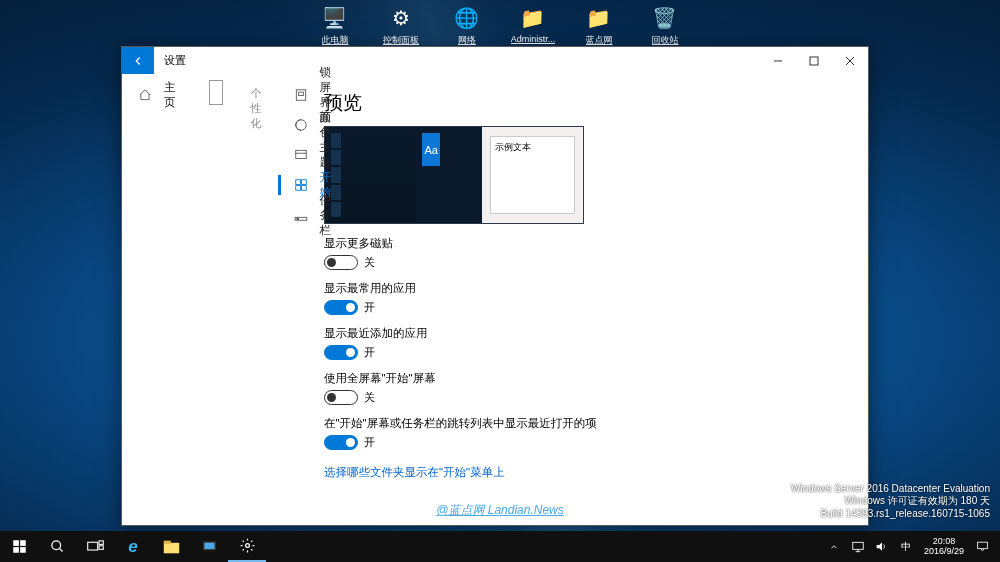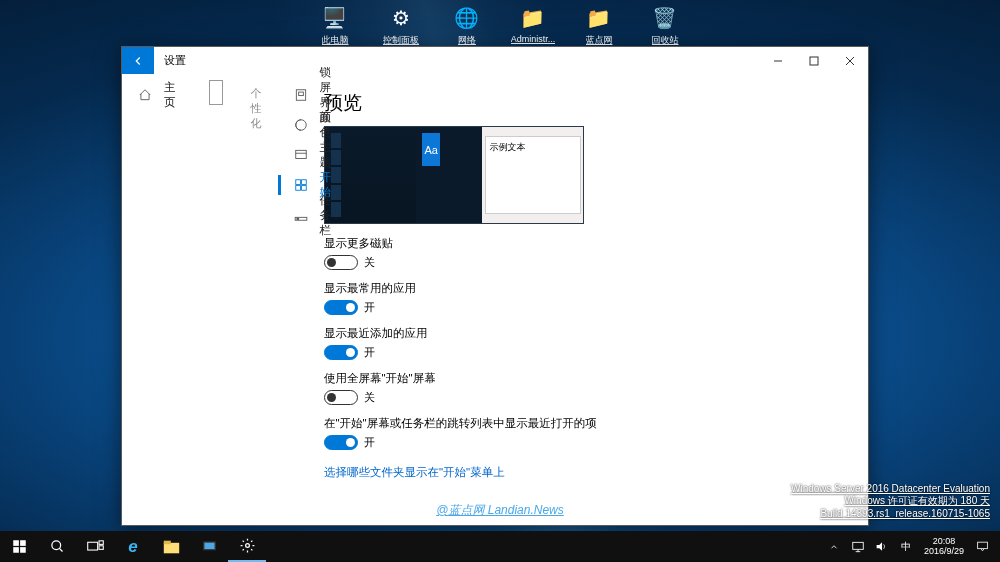--- a/index.html
+++ b/index.html
@@ -56,35 +56,35 @@
   .content{ flex:1; overflow:auto; padding:16px 22px 10px 22px; }
   .page-heading{font-size:19px; font-weight:400; color:#000; margin-bottom:10px;}
   .preview-img{ width:260px; height:98px; background:#0a1a2a; border:1px solid #2a3a4a; display:flex; overflow:hidden; margin-bottom:12px;}
   .pv-left{ width:100px; background:linear-gradient(#0a1a2a,#081522); display:flex; padding:6px; gap:2px;}
   .pv-col{width:10px; display:flex;flex-direction:column;gap:2px;}
   .pv-col div{flex:1;background:#14324d;}
   .pv-tiles{flex:1; display:grid; grid-template-columns:repeat(4,1fr); grid-template-rows:repeat(4,1fr); gap:18px; padding:6px;}
   .pv-tiles div{background:#0c77d6;}
   .pv-aa{grid-column:1/3;grid-row:1/3;display:flex;align-items:center;justify-content:center;color:#fff;font-size:11px;}
   .pv-right{width:112px;background:#f3efef;display:flex;align-items:center;justify-content:center;}
-  .pv-window{background:#fff;width:96px;height:78px;border:1px solid #ccc;padding:4px;font-size:9px;}
+  .pv-window{background:#fff;width:85px;height:78px;border:1px solid #ccc;padding:4px;font-size:9px;}
 
   .setting-block{margin-bottom:11px;}
   .setting-label{font-size:11.5px;color:#000;margin-bottom:4px;}
   .toggle{width:34px;height:15px;border-radius:8px;position:relative;display:inline-block;vertical-align:middle;cursor:pointer;}
   .toggle.off{background:#fff;border:1.5px solid #333;}
   .toggle.off .knob{position:absolute;width:9px;height:9px;border-radius:50%;background:#333;top:1.5px;left:2px;}
   .toggle.on{background:#0078d7;border:1.5px solid #0078d7;}
   .toggle.on .knob{position:absolute;width:9px;height:9px;border-radius:50%;background:#fff;top:1.5px;right:2px;}
   .toggle-text{display:inline-block;vertical-align:middle;margin-left:6px;font-size:11px;}
   .link{color:#0066cc;font-size:11.5px;cursor:pointer;margin-top:4px;display:inline-block;}
 
   
   .watermark{position:absolute;left:50%;transform:translateX(-50%);bottom:43px;color:#4aa8e8;font-size:12px;font-style:italic;text-decoration:underline;}
-  .buildinfo{position:absolute;right:10px;bottom:42px;text-align:right;color:#fff;font-size:10px;line-height:1.25;text-shadow:0 0 2px #000;text-decoration:underline;}
+  .buildinfo{position:absolute;right:10px;bottom:42px;text-align:right;color:#fff;font-size:10px;line-height:1.25;text-shadow:0 0 2px #000;}
 
   
   .taskbar{position:absolute;bottom:0;left:0;right:0;height:31px;background:#101010;display:flex;align-items:stretch;color:#fff;}
   .tbtn{width:38px;display:flex;align-items:center;justify-content:center;cursor:pointer;font-size:14px;}
   .tbtn.active{border-bottom:2px solid #76b9ed;}
   .tray{margin-left:auto;display:flex;align-items:center;gap:0;}
   .tray .tbtn{width:24px;font-size:11px;}
   .clock{display:flex;flex-direction:column;align-items:center;justify-content:center;font-size:9px;line-height:1.1;padding:0 6px;cursor:pointer;}
   .showdesk{width:6px;border-left:1px solid #444;cursor:pointer;}
 

